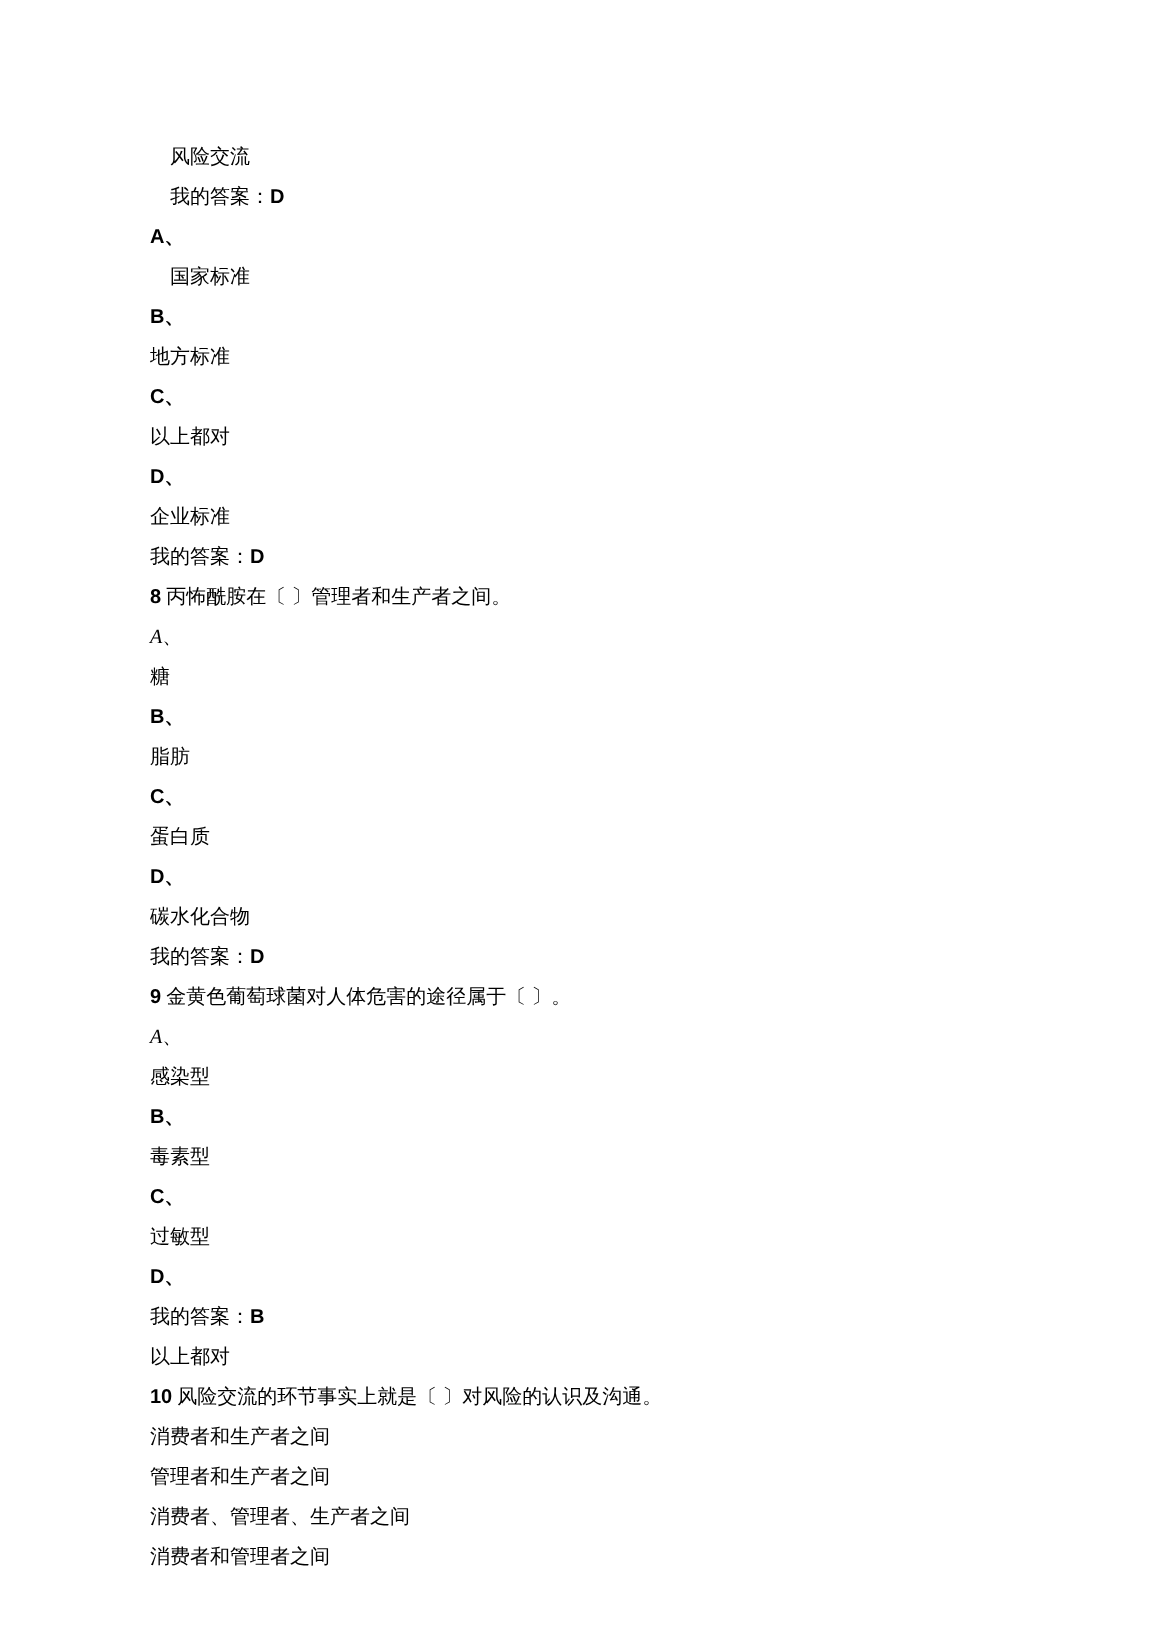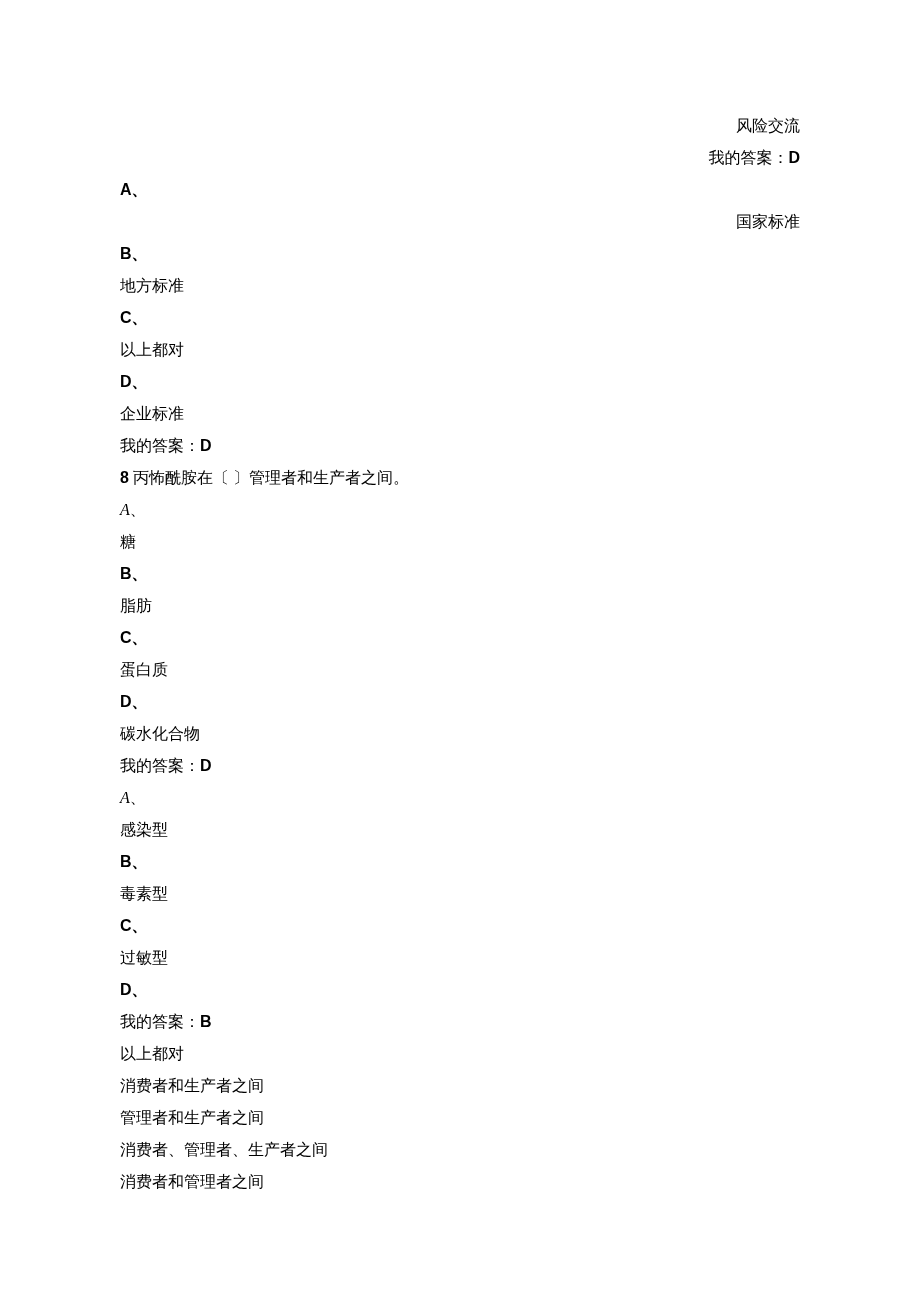--- a/index.html
+++ b/index.html
@@ -10,21 +10,20 @@
     font-size: 16px;
     color: #000;
     line-height: 2.0;
     width: 920px;
   }
   .page {
     padding: 110px 120px 60px 120px;
   }
   .indent {
     padding-left: 16px;
-    text-align: right;
   }
   .bold {
     font-family: Arial, "Microsoft YaHei", sans-serif;
     font-weight: bold;
   }
   .line {
     white-space: nowrap;
   }
   .mixed .num {
     font-family: Arial, sans-serif;
@@ -67,34 +66,40 @@
   <div class="line bold">B、</div>
   <div class="line">脂肪</div>
   <div class="line bold">C、</div>
   <div class="line">蛋白质</div>
   <div class="line bold">D、</div>
   <div class="line">碳水化合物</div>
   <div class="line">
     <span>我的答案：</span><span class="bold">D</span>
   </div>
 
+  <div class="line mixed">
+    <span class="num">9</span><span> 金黄色葡萄球菌对人体危害的途径属于〔 〕。</span>
+  </div>
   <div class="line">
     <span class="italic">A</span><span>、</span>
   </div>
   <div class="line">感染型</div>
   <div class="line bold">B、</div>
   <div class="line">毒素型</div>
   <div class="line bold">C、</div>
   <div class="line">过敏型</div>
   <div class="line bold">D、</div>
   <div class="line">
     <span>我的答案：</span><span class="bold">B</span>
   </div>
   <div class="line">以上都对</div>
 
+  <div class="line mixed">
+    <span class="num">10</span><span> 风险交流的环节事实上就是〔 〕对风险的认识及沟通。</span>
+  </div>
   <div class="line">消费者和生产者之间</div>
   <div class="line">管理者和生产者之间</div>
   <div class="line">消费者、管理者、生产者之间</div>
   <div class="line">消费者和管理者之间</div>
   <div class="line">
     
   </div>
 
 </div>
 

